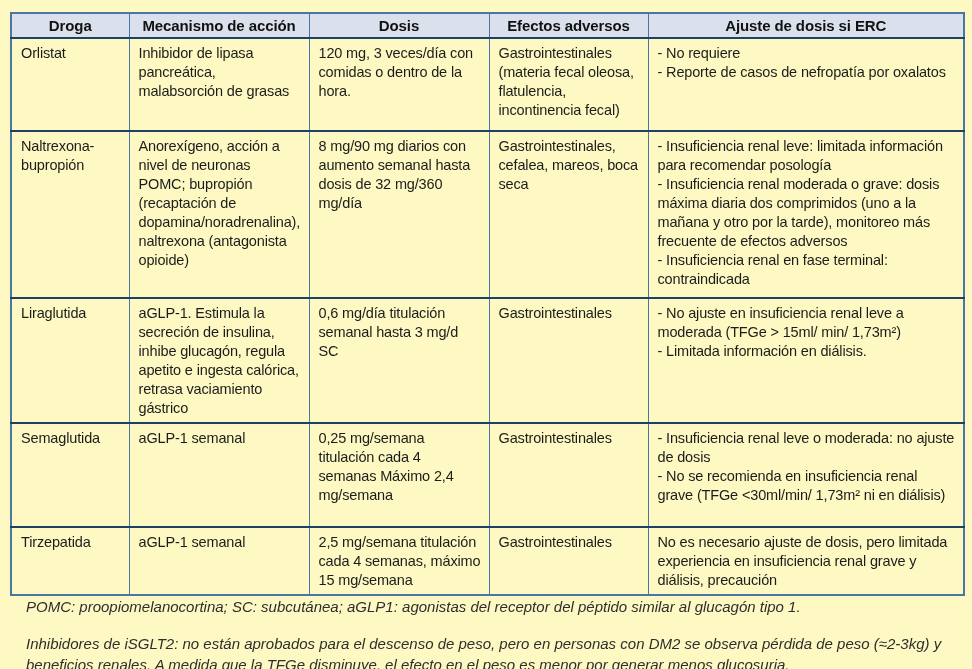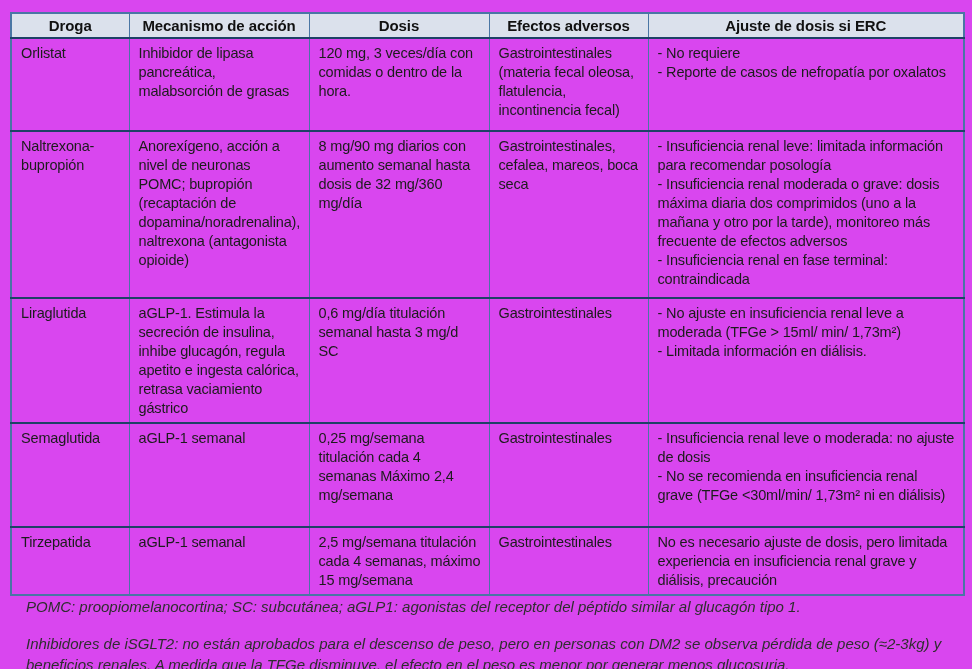--- a/index.html
+++ b/index.html
@@ -1,19 +1,19 @@
 <!DOCTYPE html>
 <html><head>
 <meta charset="utf-8">
 <style>
   html,body{margin:0;padding:0;background:#ffffff;}
   .page{
     position:relative;
     width:972px;height:669px;
-    background:#d946ef;
+    background:#fef9c3;
     font-family:"Liberation Sans", sans-serif;
     color:#1c1c1c;
     overflow:hidden;
   }
   table.drug-table{
     position:absolute;
     left:10px;top:12px;
     width:953px;
     border-collapse:collapse;
     table-layout:fixed;

